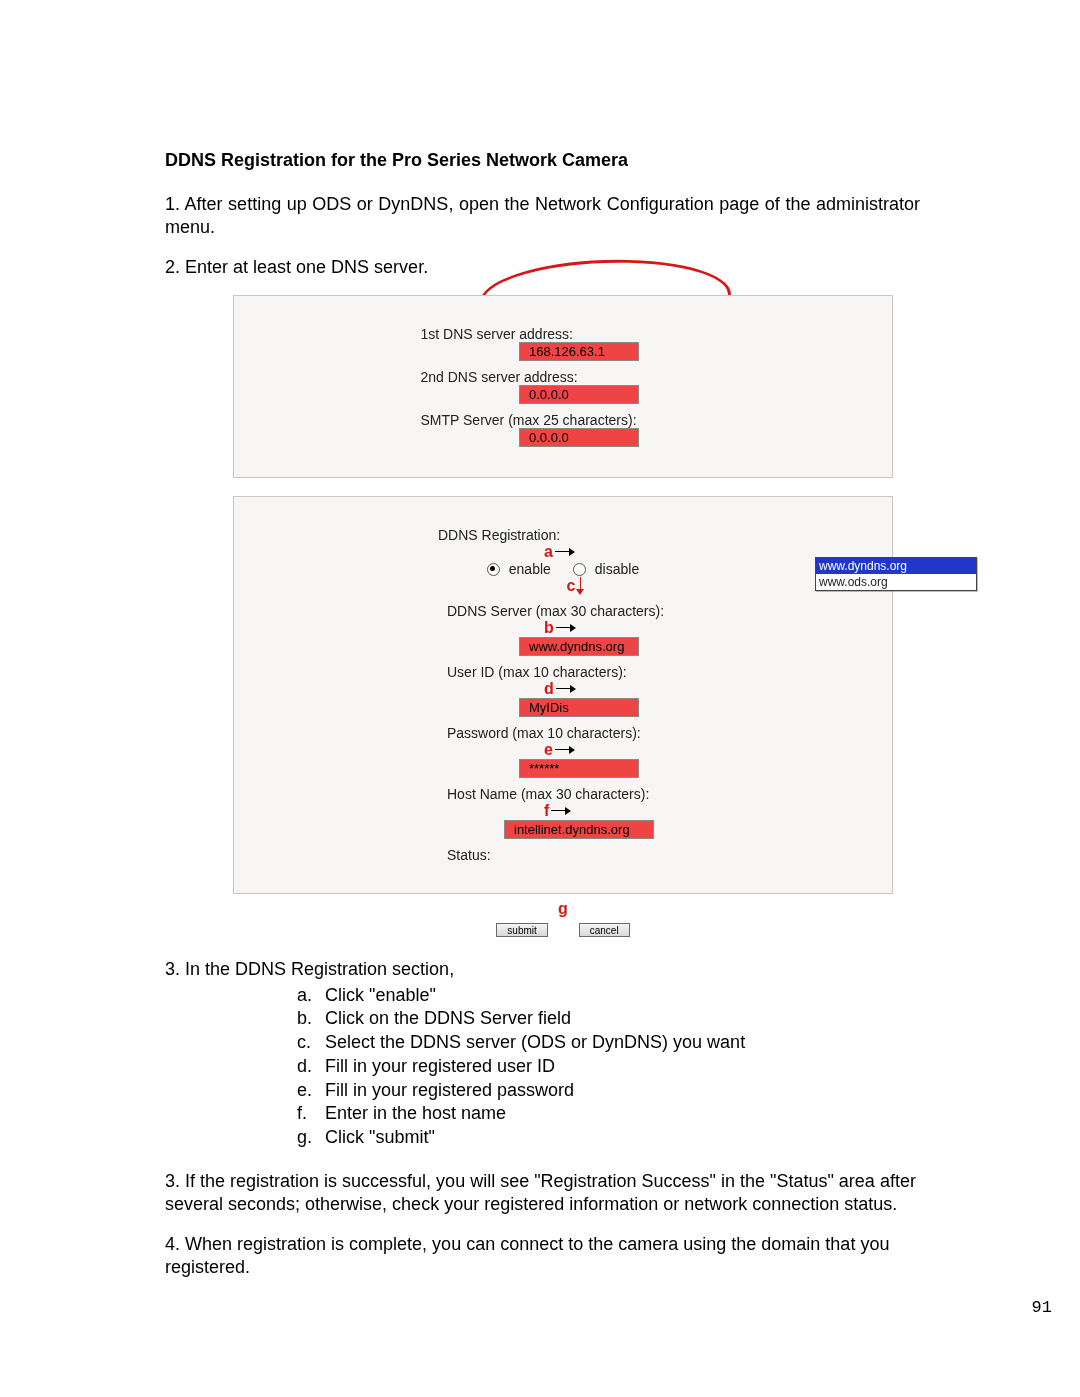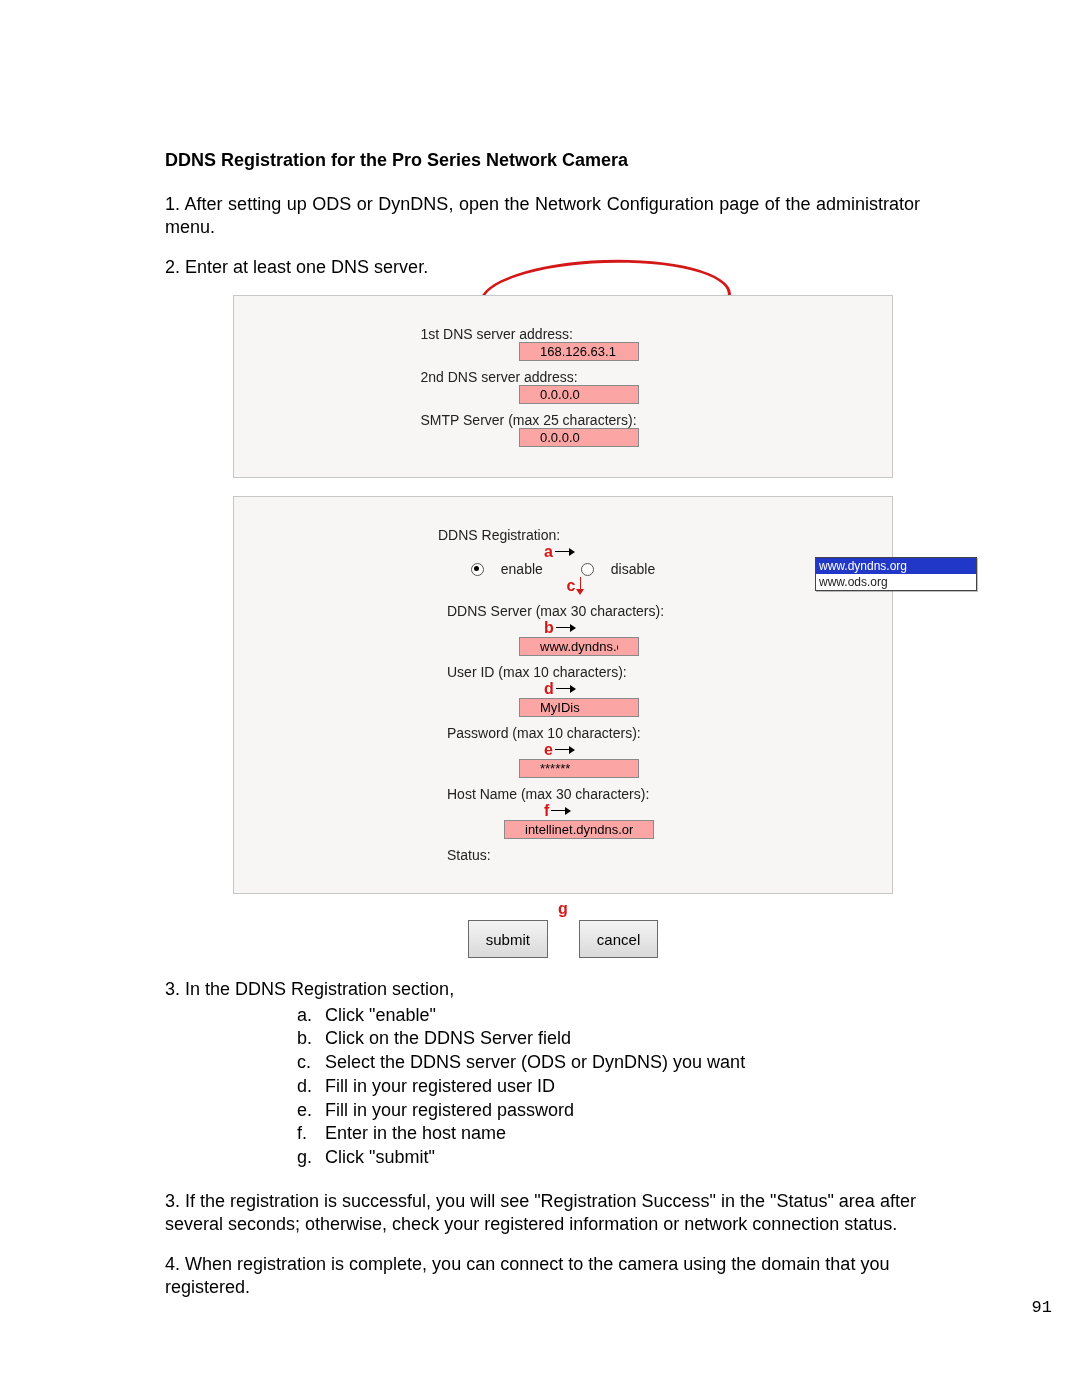--- a/index.html
+++ b/index.html
@@ -45,23 +45,23 @@
   .row {
     display: flex;
     align-items: center;
     margin-bottom: 8px;
     flex-direction: column;
   }
   .row .label { width: 285px; }
   .row .label.indent { padding-left: 18px; width: 285px; }
   .input {
     border: 1px solid #8a8a8a;
-    background: #fca5a5;
+    background: #ef4444;
     height: 19px;
-    padding: 1px 20px;
+    padding: 1px 9px;
     font-family: Verdana, Arial, sans-serif;
     font-size: 13px;
     box-sizing: border-box;
     margin-left: 32px;
   }
   .input.w120 { width: 120px; }
   .input.w150 { width: 150px; }
   .red-letter {
     font-family: Arial, sans-serif;
     font-weight: bold;
@@ -129,23 +129,23 @@
     font-size: 12px;
     width: 160px;
     box-shadow: 1px 1px 0 rgba(0,0,0,.25);
   }
   .dropdown .dd-item { padding: 1px 3px; white-space: nowrap; }
   .dropdown .dd-item.sel { background: #2137c8; color: #fff; }
   .btn {
     border: 1px solid #6a6a6a;
     background: linear-gradient(#f4f4f4, #d9d9d9);
     font-family: Verdana, Arial, sans-serif;
-    font-size: 15px;
-    padding: 1px 17px;
-    height: 38px;
+    font-size: 10px;
+    padding: 1px 10px;
+    height: 14px;
     box-sizing: border-box;
     cursor: pointer;
   }
   .btnrow {
     text-align: center;
     margin-top: -12px;
     margin-left: 68px;
     width: 660px;
     position: relative;
   }
@@ -226,21 +226,21 @@
 
   <div class="panel" style="width:660px; overflow:visible;">
     <div class="panel-inner" style="position:relative;">
 
       <div class="row">
         <span class="label" style="width:250px">DDNS Registration:</span>
         <span class="annot-col">
           <span class="red-letter">a</span>
           <span class="arrow arrow-h"></span>
         </span>
-        <span style="display:flex;align-items:center;gap:16px;">
+        <span style="display:flex;align-items:center;gap:8px;">
           <span class="radio checked"></span>
           <span>enable</span>
           <span style="width:6px"></span>
           <span class="radio"></span>
           <span>disable</span>
         </span>
         <span style="margin-left:26px;display:flex;align-items:flex-start;">
           <span class="red-letter">c</span>
           <span class="c-arrow-down"></span>
         </span>

